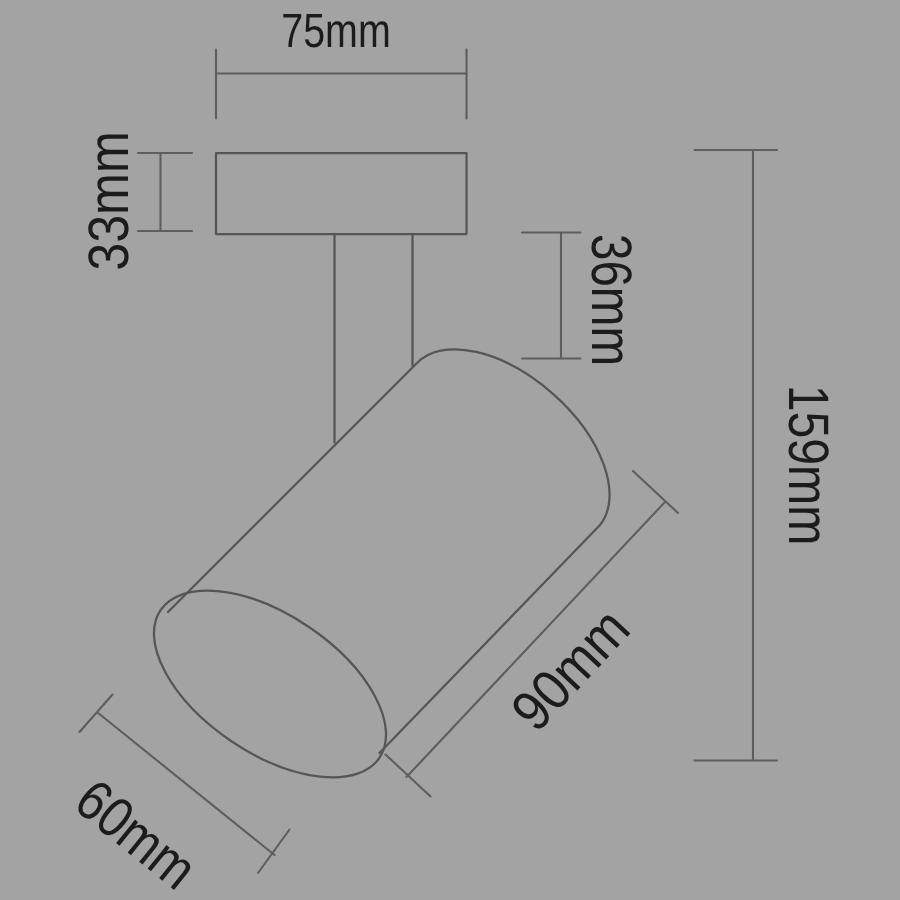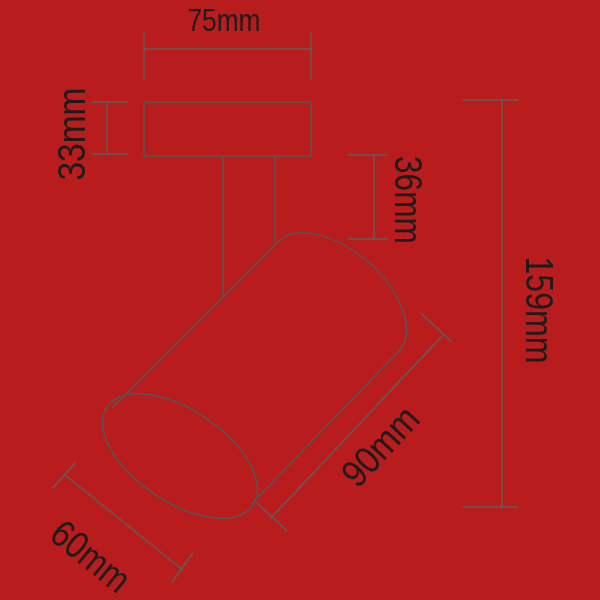--- a/index.html
+++ b/index.html
@@ -7,21 +7,21 @@
     padding: 0;
     background: #ffffff;
     width: 600px;
     height: 600px;
     overflow: hidden;
   }
   .stage {
     position: relative;
     width: 600px;
     height: 600px;
-    background: #b91c1c;
+    background: #a3a3a3;
   }
   svg {
     display: block;
   }
   svg text {
     font-family: "Liberation Sans", sans-serif;
     font-weight: 400;
   }
 </style>
 </head>

